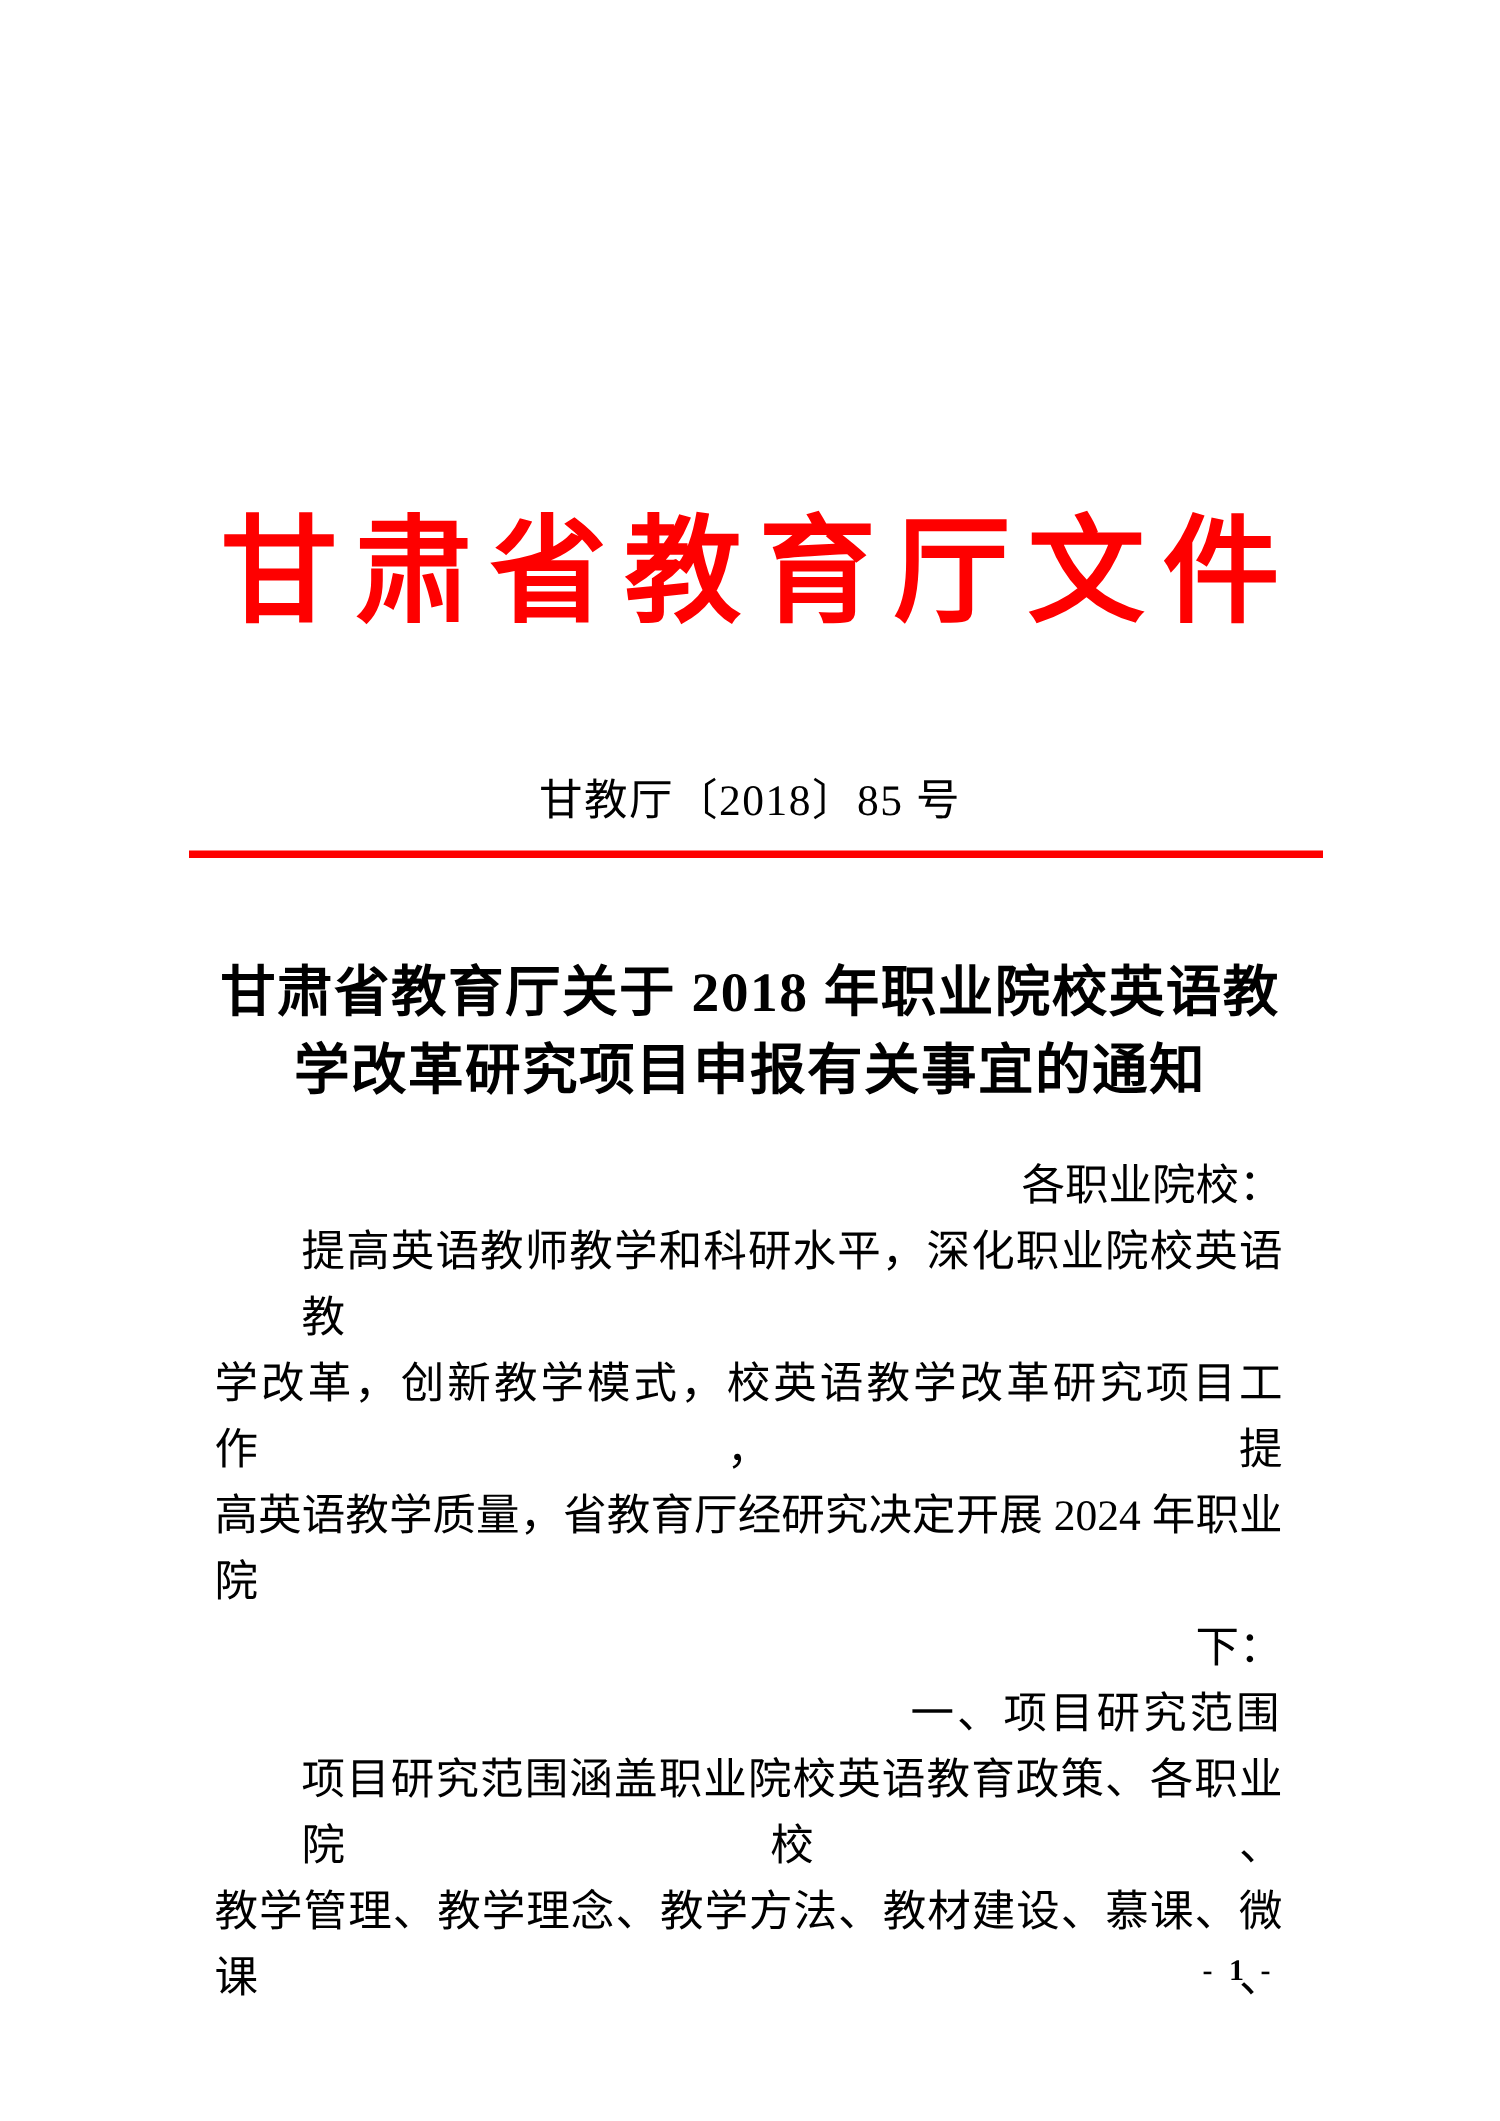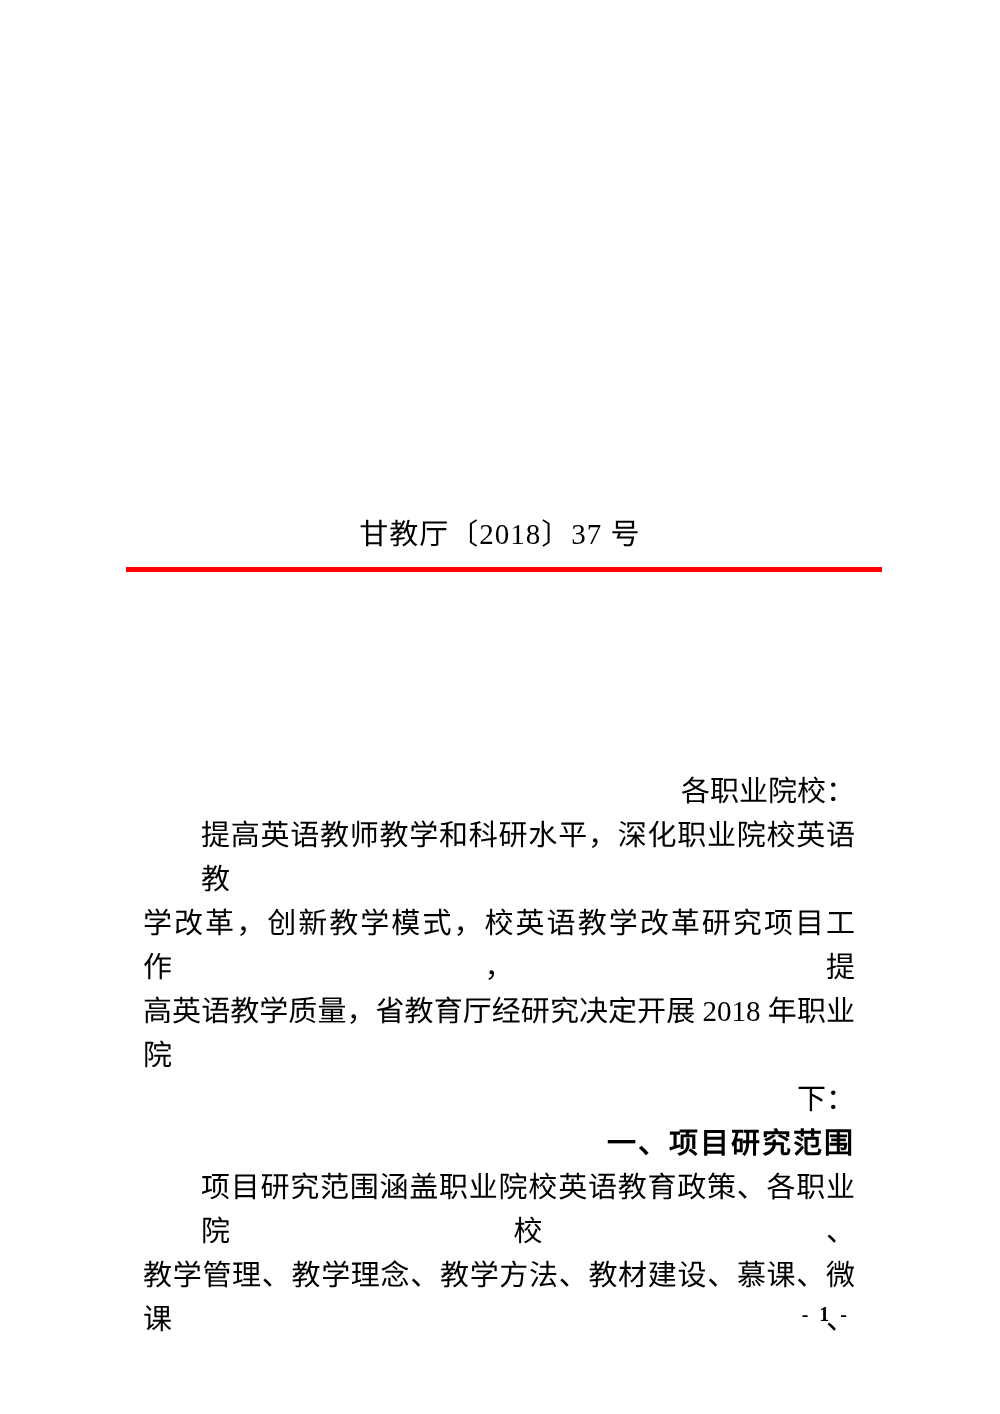--- a/index.html
+++ b/index.html
@@ -84,51 +84,56 @@
   .body-line { white-space: nowrap; text-align: right; }
   .body-line.justify {
     white-space: normal;
     text-align: justify;
     text-align-last: justify;
     -moz-text-align-last: justify;
   }
   .body-line.indent { padding-left: 58px; }
   .body-line.bold {
     font-family: "Liberation Sans", "DejaVu Sans", sans-serif;
-    font-weight: bold;
+    font-weight: normal;
     letter-spacing: 2px;
   }
 
   
   .page-number {
     position: absolute;
     top: 1303px;
     right: 150px;
     font-size: 20px;
     font-weight: bold;
     letter-spacing: 3px;
     color: #000000;
   }
 </style>
 </head>
 <body style="background: rgb(255, 255, 255);">
 
 <div class="page">
 
+  <div class="org-title">甘肃省教育厅文件</div>
 
-  <div class="doc-number">甘教厅〔2018〕37 号</div>
+  <div class="doc-number">甘教厅〔2018〕85 号</div>
 
   <div class="red-divider"></div>
 
+  <div class="doc-title">
+      <div class="title-line">甘肃省教育厅关于 2018 年职业院校英语教</div>
+      <div class="title-line">学改革研究项目申报有关事宜的通知</div>
+    </div>
 
   <div class="doc-body">
       <div class="body-line">各职业院校：</div>
       <div class="body-line indent justify">提高英语教师教学和科研水平，深化职业院校英语教</div>
       <div class="body-line justify">学改革，创新教学模式，校英语教学改革研究项目工作，提</div>
-      <div class="body-line justify">高英语教学质量，省教育厅经研究决定开展 2018 年职业院</div>
+      <div class="body-line justify">高英语教学质量，省教育厅经研究决定开展 2024 年职业院</div>
       <div class="body-line">下：</div>
       <div class="body-line indent bold">一、项目研究范围</div>
       <div class="body-line indent justify">项目研究范围涵盖职业院校英语教育政策、各职业院校、</div>
       <div class="body-line justify">教学管理、教学理念、教学方法、教材建设、慕课、微课、</div>
     </div>
 
   <div class="page-number">- 1 -</div>
 
 </div>
 

